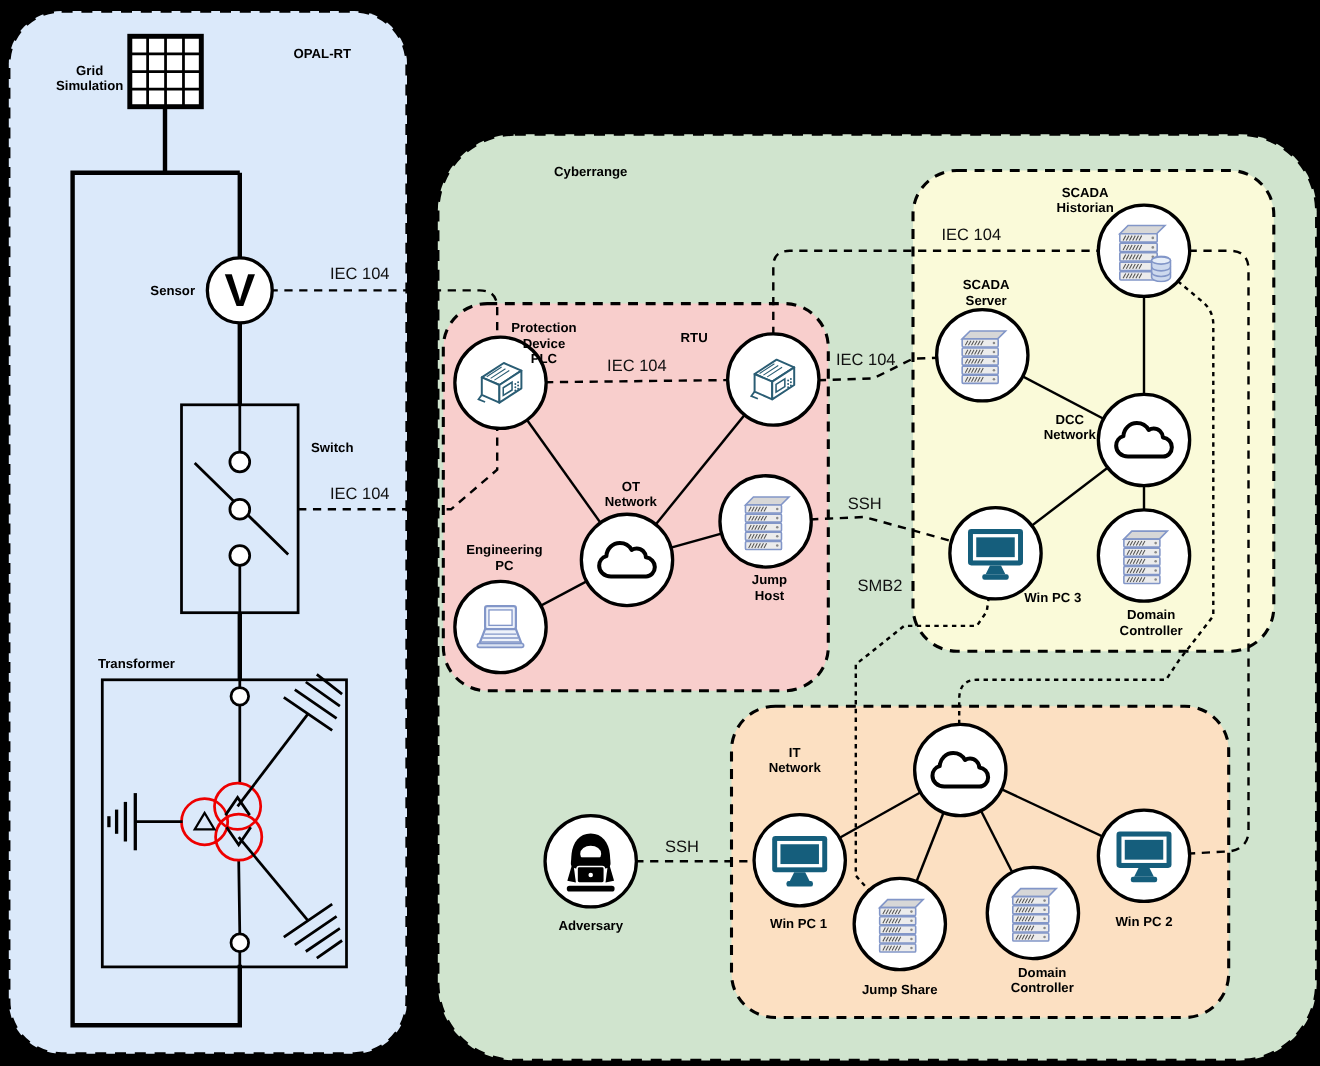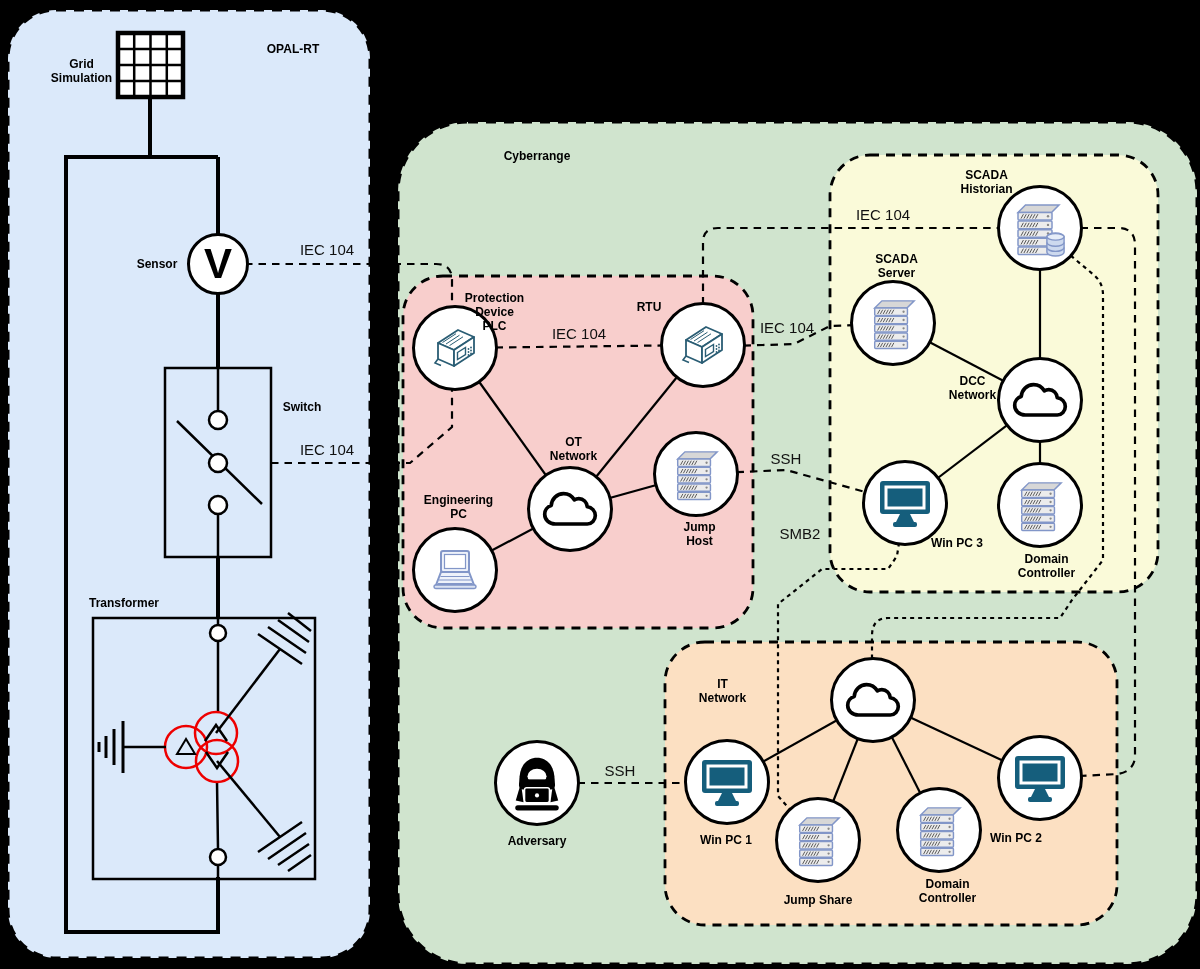--- a/index.html
+++ b/index.html
@@ -293,21 +293,21 @@
 <div class="lbl" style="left:157px;top:264px">Sensor</div>
 <div class="lbl" style="left:302px;top:407px">Switch</div>
 <div class="lbl" style="left:124px;top:603px">Transformer</div>
 <div class="lbl" style="left:537px;top:156px">Cyberrange</div>
 
 <div class="lbl" style="left:489px;top:312px">
   <span>Protection</span>
   <span>Device</span>
   <span>PLC</span>
 </div>
-<div class="lbl" style="left:649px;top:307px">RTU</div>
+<div class="lbl" style="left:631px;top:307px">RTU</div>
 <div class="lbl" style="left:568px;top:449px">
   <span>OT</span>
   <span>Network</span>
 </div>
 <div class="lbl" style="left:453px;top:507px">
   <span>Engineering</span>
   <span>PC</span>
 </div>
 <div class="lbl" style="left:694px;top:534px">
   <span>Jump</span>
@@ -335,21 +335,21 @@
 <div class="lbl" style="left:717px;top:691px">
   <span>IT</span>
   <span>Network</span>
 </div>
 <div class="lbl" style="left:726px;top:840px">Win PC 1</div>
 <div class="lbl" style="left:818px;top:900px">Jump Share</div>
 <div class="lbl" style="left:942px;top:891px">
   <span>Domain</span>
   <span>Controller</span>
 </div>
-<div class="lbl" style="left:1016px;top:838px">Win PC 2</div>
+<div class="lbl" style="left:1040px;top:838px">Win PC 2</div>
 <div class="lbl" style="left:537px;top:841px">Adversary</div>
 
 <div class="clbl" style="left:327px;top:249px">IEC 104</div>
 <div class="clbl" style="left:327px;top:449px">IEC 104</div>
 <div class="clbl" style="left:579px;top:333px">IEC 104</div>
 <div class="clbl" style="left:787px;top:327px">IEC 104</div>
 <div class="clbl" style="left:883px;top:214px">IEC 104</div>
 <div class="clbl" style="left:786px;top:458px">SSH</div>
 <div class="clbl" style="left:800px;top:533px">SMB2</div>
 <div class="clbl" style="left:620px;top:770px">SSH</div>

